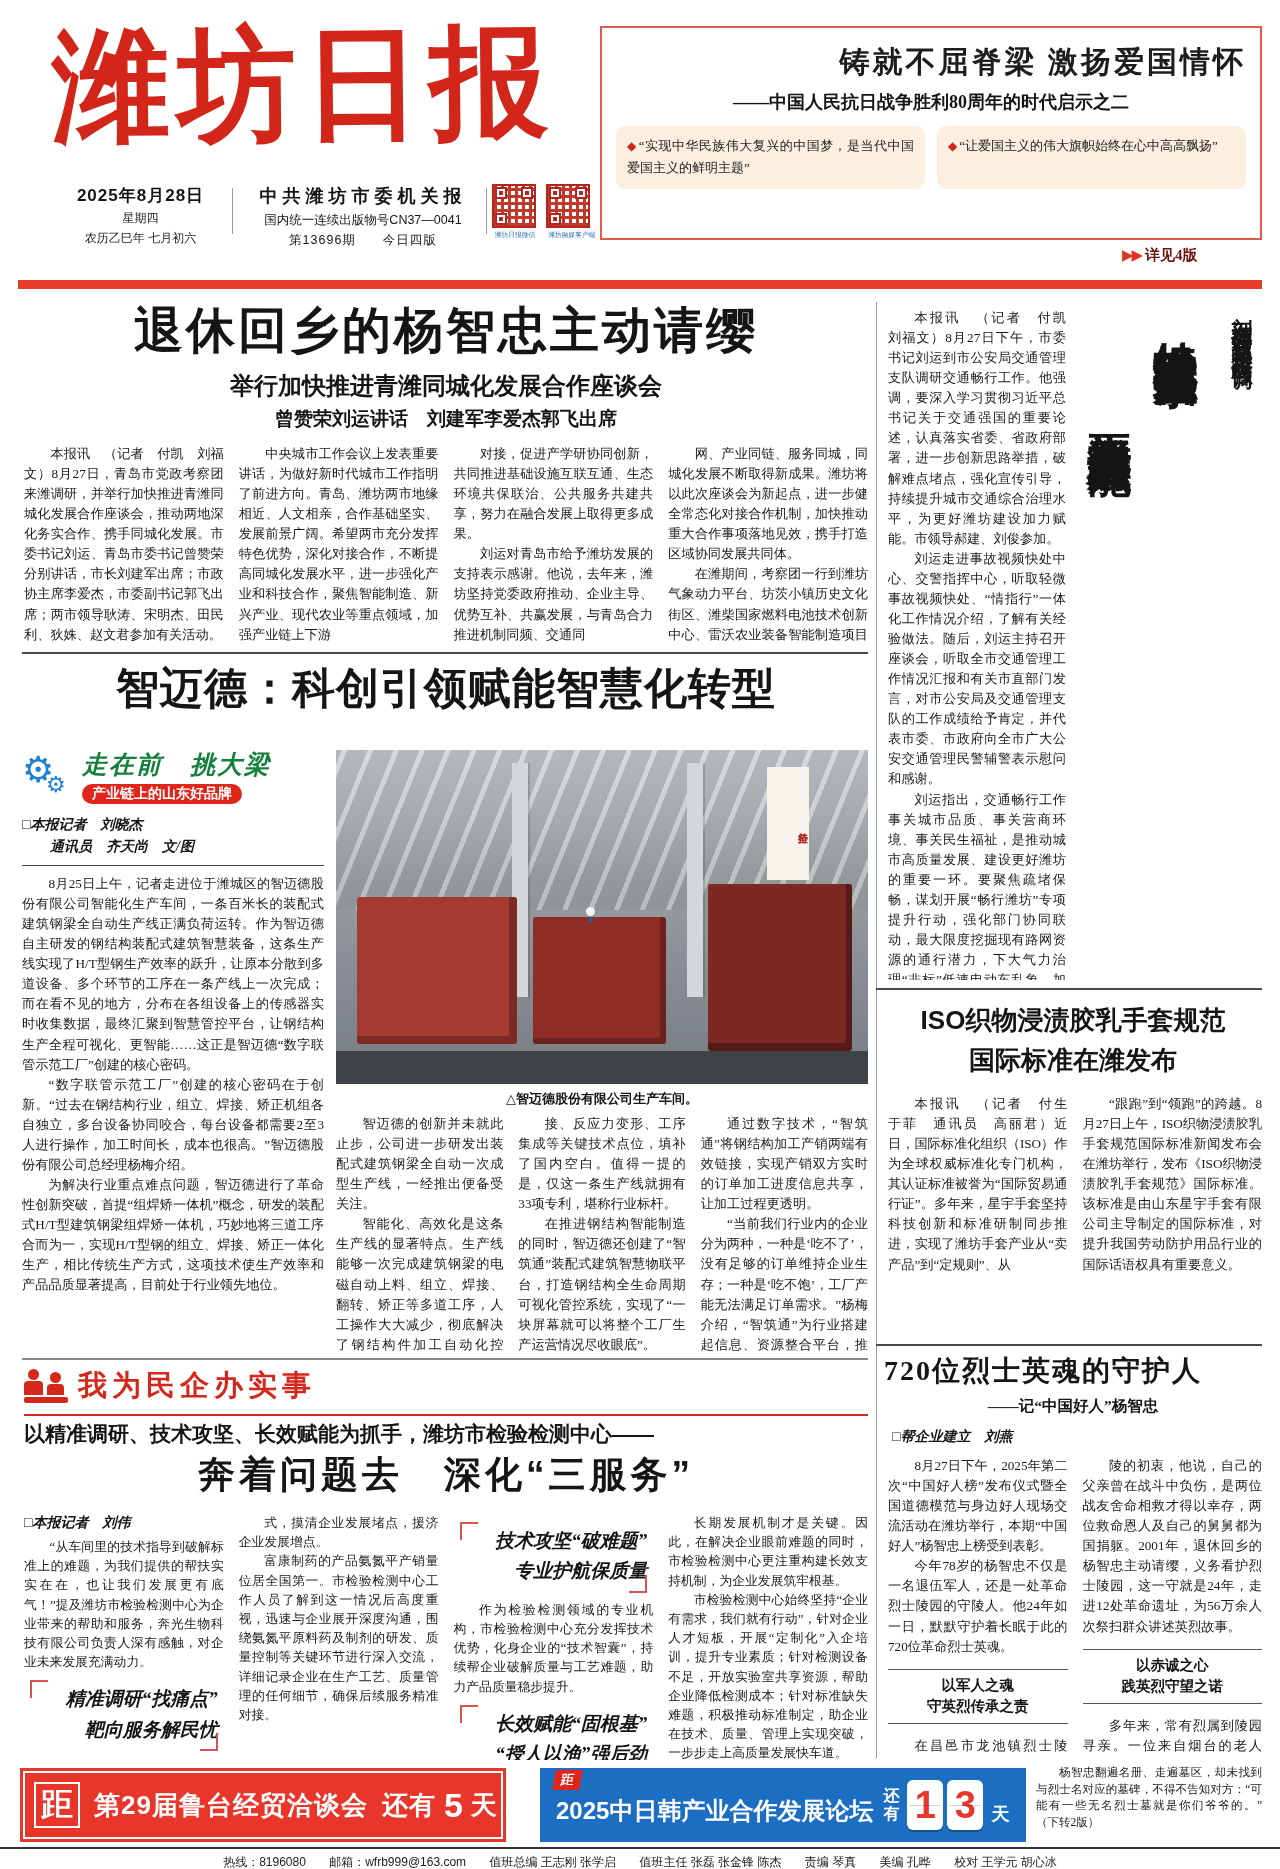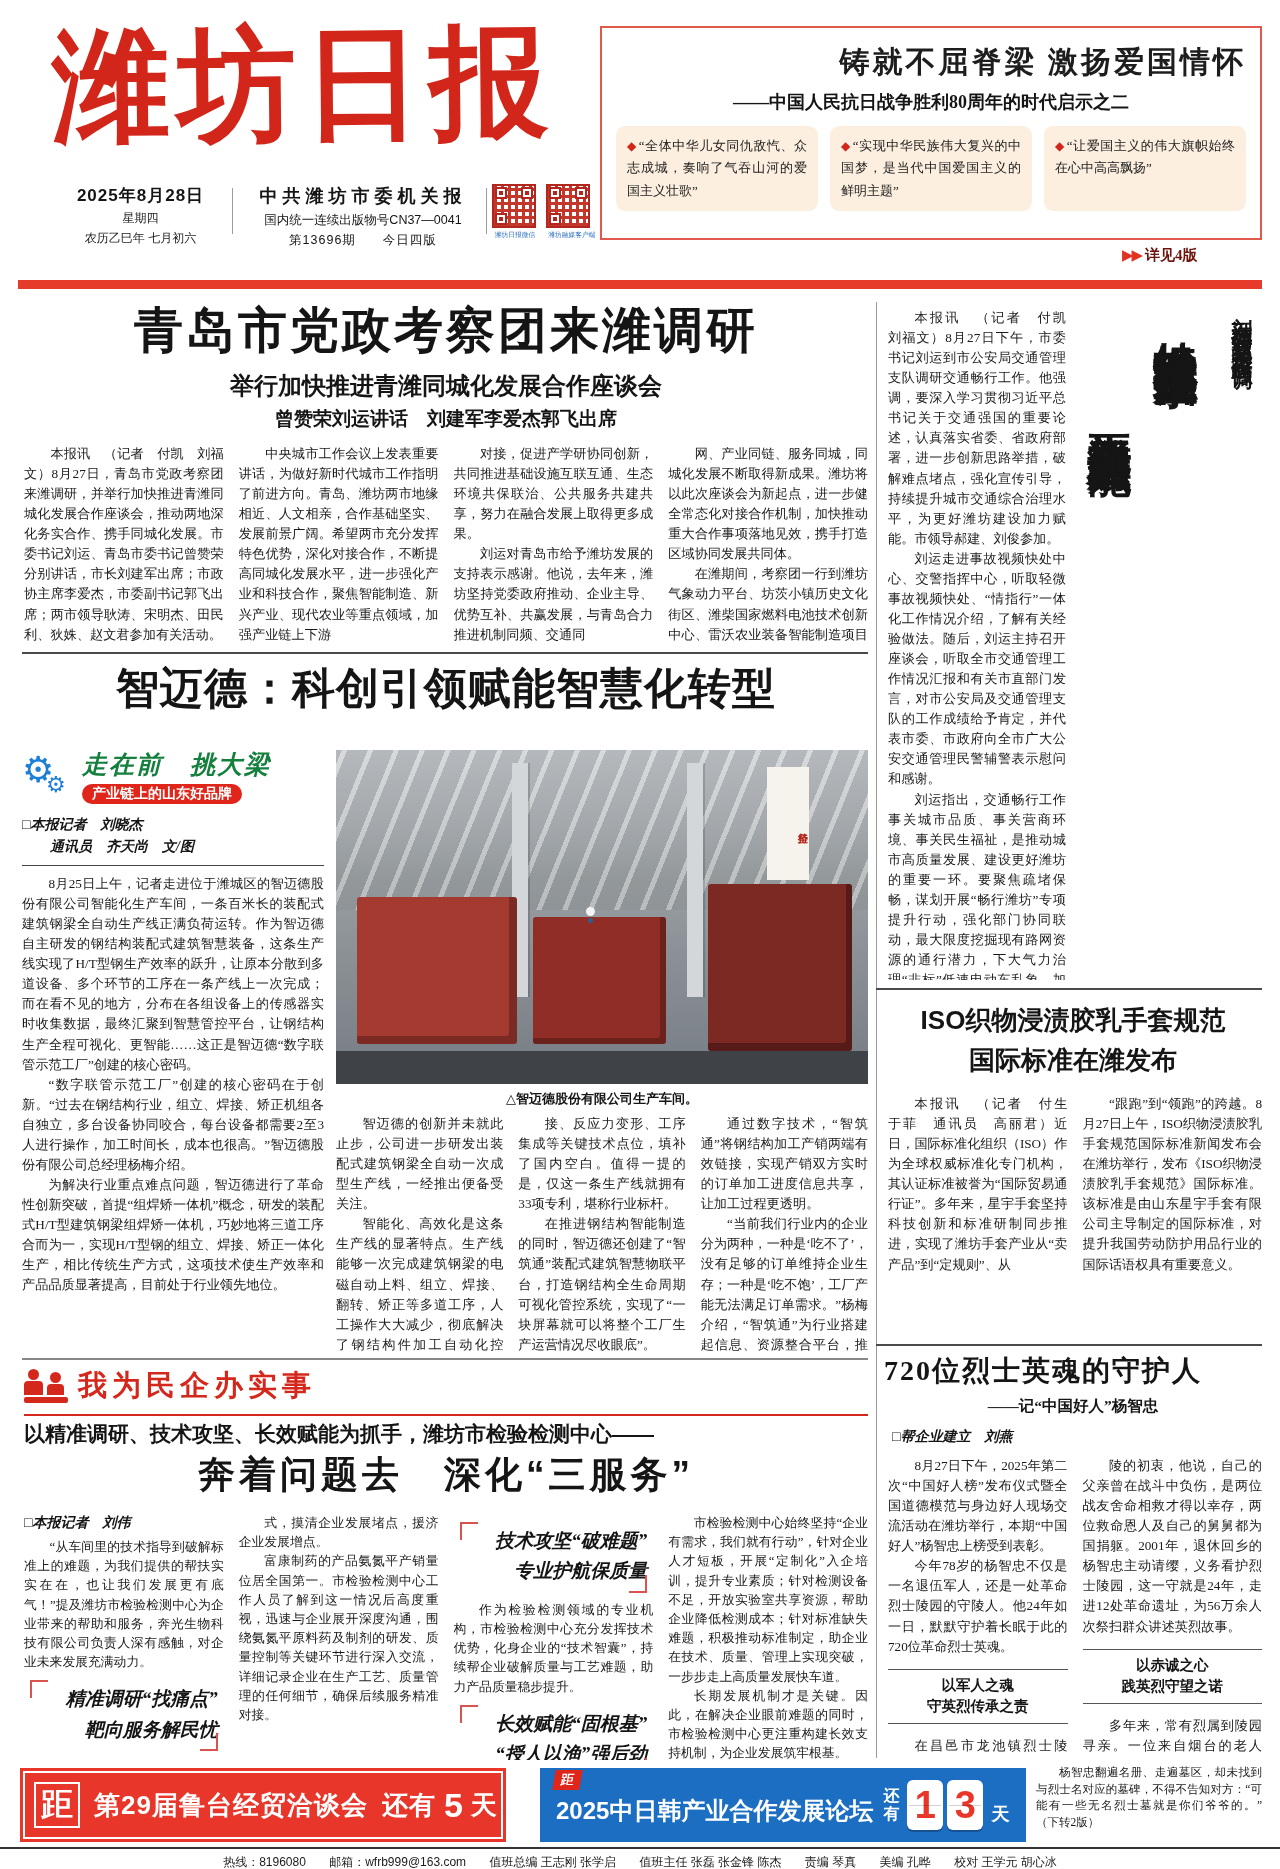--- a/index.html
+++ b/index.html
@@ -206,33 +206,32 @@
           <div class="qr-eye bl"></div>
       </div>
       <div class="qr-cap">潍坊融媒客户端</div>
     </div>
   </div>
 
   <div class="abs topbox">
     <div class="topbox-title">铸就不屈脊梁  激扬爱国情怀</div>
     <div class="topbox-sub">——中国人民抗日战争胜利80周年的时代启示之二</div>
     <div class="cards">
-      <div class="card"><span class="diamond">◆</span><span>“全体中华儿女同仇敌忾、众志成城，奏响了气吞山河的爱国主义壮歌”</span></div>
       <div class="card"><span class="diamond">◆</span><span>“实现中华民族伟大复兴的中国梦，是当代中国爱国主义的鲜明主题”</span></div>
       <div class="card"><span class="diamond">◆</span><span>“让爱国主义的伟大旗帜始终在心中高高飘扬”</span></div>
     </div>
   </div>
   <div class="abs see-more">
     <span class="arrows">▶▶</span><span>详见4版</span>
   </div>
 
   <div class="abs red-band"></div>
   <div class="abs vrule-main"></div>
 
-  <div class="abs qd-headline">青岛市党政考察团来潍调研</div>
+  <div class="abs qd-headline">退休回乡的杨智忠主动请缨</div>
   <div class="abs qd-sub1">举行加快推进青潍同城化发展合作座谈会</div>
   <div class="abs qd-sub2">曾赞荣刘运讲话　刘建军李爱杰郭飞出席</div>
   <div class="abs cols qd-body">
     <div class="col">
         <p class="para">本报讯　（记者　付凯　刘福文）8月27日，青岛市党政考察团来潍调研，并举行加快推进青潍同城化发展合作座谈会，推动两地深化务实合作、携手同城化发展。市委书记刘运、青岛市委书记曾赞荣分别讲话，市长刘建军出席；市政协主席李爱杰，市委副书记郭飞出席；两市领导耿涛、宋明杰、田民利、狄姝、赵文君参加有关活动。</p>
         <p class="para">曾赞荣在讲话中说，习近平总书记在</p>
       </div>
     <div class="col">
         <p class="para">中央城市工作会议上发表重要讲话，为做好新时代城市工作指明了前进方向。青岛、潍坊两市地缘相近、人文相亲，合作基础坚实、发展前景广阔。希望两市充分发挥特色优势，深化对接合作，不断提高同城化发展水平，进一步强化产业和科技合作，聚焦智能制造、新兴产业、现代农业等重点领域，加强产业链上下游</p>
       </div>
@@ -396,22 +395,22 @@
         </div>
       <div class="bracket-box">
         <div>长效赋能“固根基”</div>
         <div>“授人以渔”强后劲</div>
       </div>
       <div>
           <p class="para">解决当下问题只是起点，帮企业建立</p>
         </div>
     </div>
     <div class="col">
+        <p class="para">长期发展机制才是关键。因此，在解决企业眼前难题的同时，市检验检测中心更注重构建长效支持机制，为企业发展筑牢根基。</p>
         <p class="para">市检验检测中心始终坚持“企业有需求，我们就有行动”，针对企业人才短板，开展“定制化”入企培训，提升专业素质；针对检测设备不足，开放实验室共享资源，帮助企业降低检测成本；针对标准缺失难题，积极推动标准制定，助企业在技术、质量、管理上实现突破，一步步走上高质量发展快车道。</p>
-        <p class="para">长期发展机制才是关键。因此，在解决企业眼前难题的同时，市检验检测中心更注重构建长效支持机制，为企业发展筑牢根基。</p>
       </div>
   </div>
 
   <div class="abs banner-red">
     <div class="ju-box">距</div>
     <span class="banner-red-txt">第29届鲁台经贸洽谈会</span>
     <span class="banner-red-txt" style="margin-left:14px;">还有</span>
     <span class="banner-red-days">5</span>
     <span class="banner-red-txt">天</span>
   </div>

